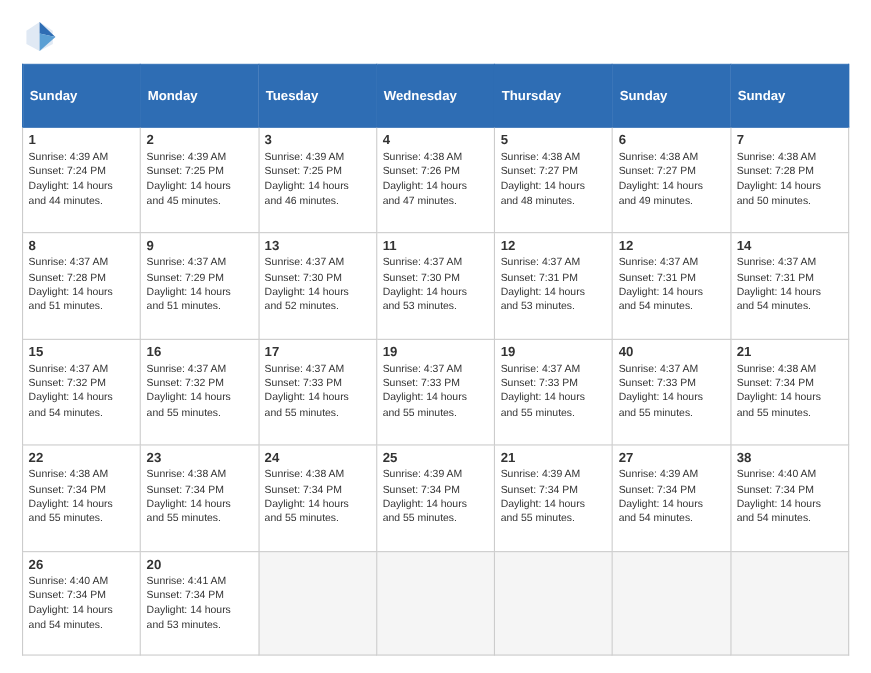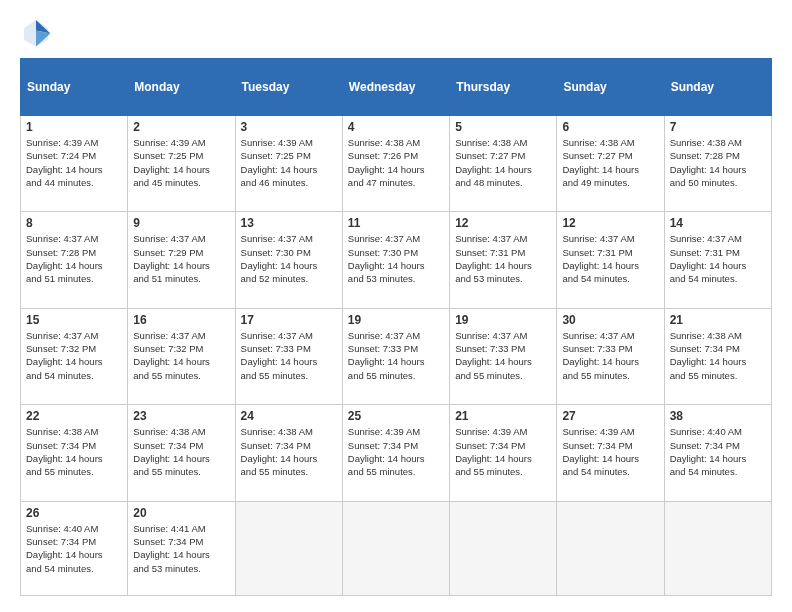--- a/index.html
+++ b/index.html
@@ -210,21 +210,21 @@
         </td>
           <td>
           <span class="day-num">19</span>
           <span class="day-info">Sunrise: 4:37 AM<br>Sunset: 7:33 PM<br>Daylight: 14 hours<br>and 55 minutes.</span>
         </td>
           <td>
           <span class="day-num">19</span>
           <span class="day-info">Sunrise: 4:37 AM<br>Sunset: 7:33 PM<br>Daylight: 14 hours<br>and 55 minutes.</span>
         </td>
           <td>
-          <span class="day-num">30</span>
+          <span class="day-num">40</span>
           <span class="day-info">Sunrise: 4:37 AM<br>Sunset: 7:33 PM<br>Daylight: 14 hours<br>and 55 minutes.</span>
         </td>
           <td>
           <span class="day-num">21</span>
           <span class="day-info">Sunrise: 4:38 AM<br>Sunset: 7:34 PM<br>Daylight: 14 hours<br>and 55 minutes.</span>
         </td>
         </tr>
         <tr>
           <td>
           <span class="day-num">22</span>

